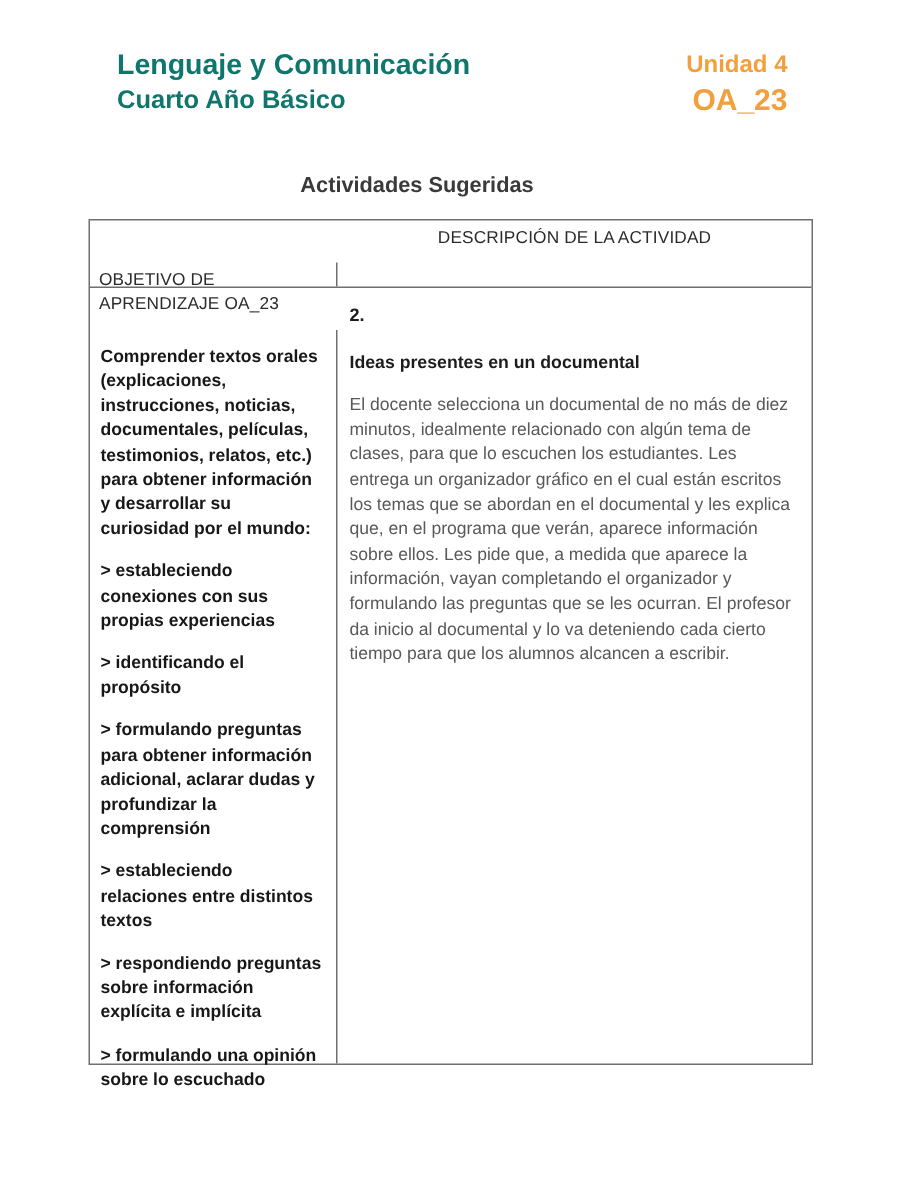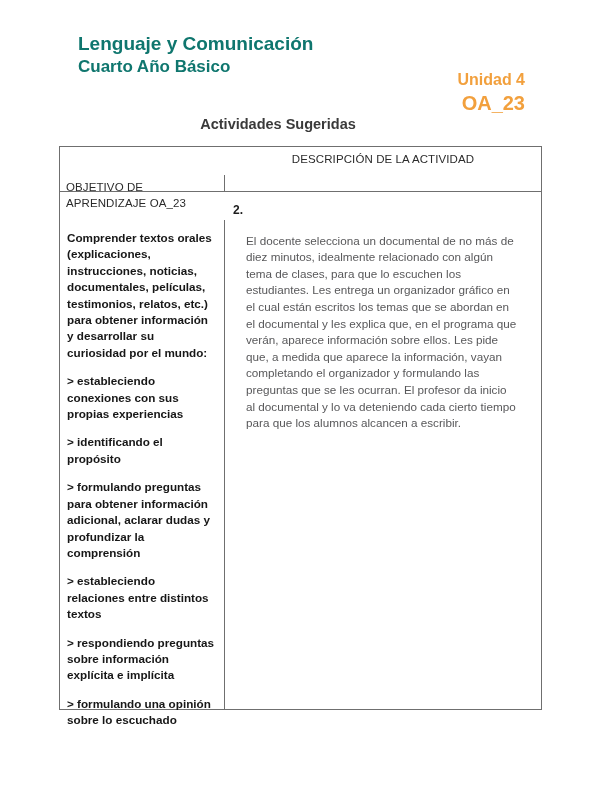--- a/index.html
+++ b/index.html
@@ -34,21 +34,20 @@
     position: absolute;
     left: 78px;
     top: 0;
     text-align: left;
   }
   .header-right {
     position: absolute;
     right: 75px;
     top: 0;
     text-align: right;
-    margin-top: 36px;
   }
   .subject-title {
     font-size: 19px;
     font-weight: bold;
     color: #0f766e;
     line-height: 24px;
     white-space: nowrap;
   }
   .grade-title {
     font-size: 17px;
@@ -162,21 +161,21 @@
     margin: 0 0 14px 0;
     font-size: 12px;
   }
   .item-subtitle {
     font-weight: bold;
     color: #1c1c1c;
     margin: 0 0 13px 0;
     font-size: 11.8px;
   }
   .item-body {
-    margin: 13px;
+    margin: 0;
     text-align: left;
   }
 </style>
 </head>
 <body>
 
 <div class="page">
 
   <div class="doc-header">
     <div class="header-left">
@@ -205,19 +204,20 @@
         <p>&gt; estableciendo conexiones con sus propias experiencias</p>
         <p>&gt; identificando el propósito</p>
         <p>&gt; formulando preguntas para obtener información adicional, aclarar dudas y profundizar la comprensión</p>
         <p>&gt; estableciendo relaciones entre distintos textos</p>
         <p>&gt; respondiendo preguntas sobre información explícita e implícita</p>
         <p>&gt; formulando una opinión sobre lo escuchado</p>
       </div>
 
       <div class="col-right cell-right">
         <p class="item-number">2.</p>
+        <p class="item-subtitle">Ideas presentes en un documental</p>
         <p class="item-body">El docente selecciona un documental de no más de diez minutos, idealmente relacionado con algún tema de clases, para que lo escuchen los estudiantes. Les entrega un organizador gráfico en el cual están escritos los temas que se abordan en el documental y les explica que, en el programa que verán, aparece información sobre ellos. Les pide que, a medida que aparece la información, vayan completando el organizador y formulando las preguntas que se les ocurran. El profesor da inicio al documental y lo va deteniendo cada cierto tiempo para que los alumnos alcancen a escribir.</p>
       </div>
 
     </div>
   </div>
 
 </div>
 
 </body></html>

